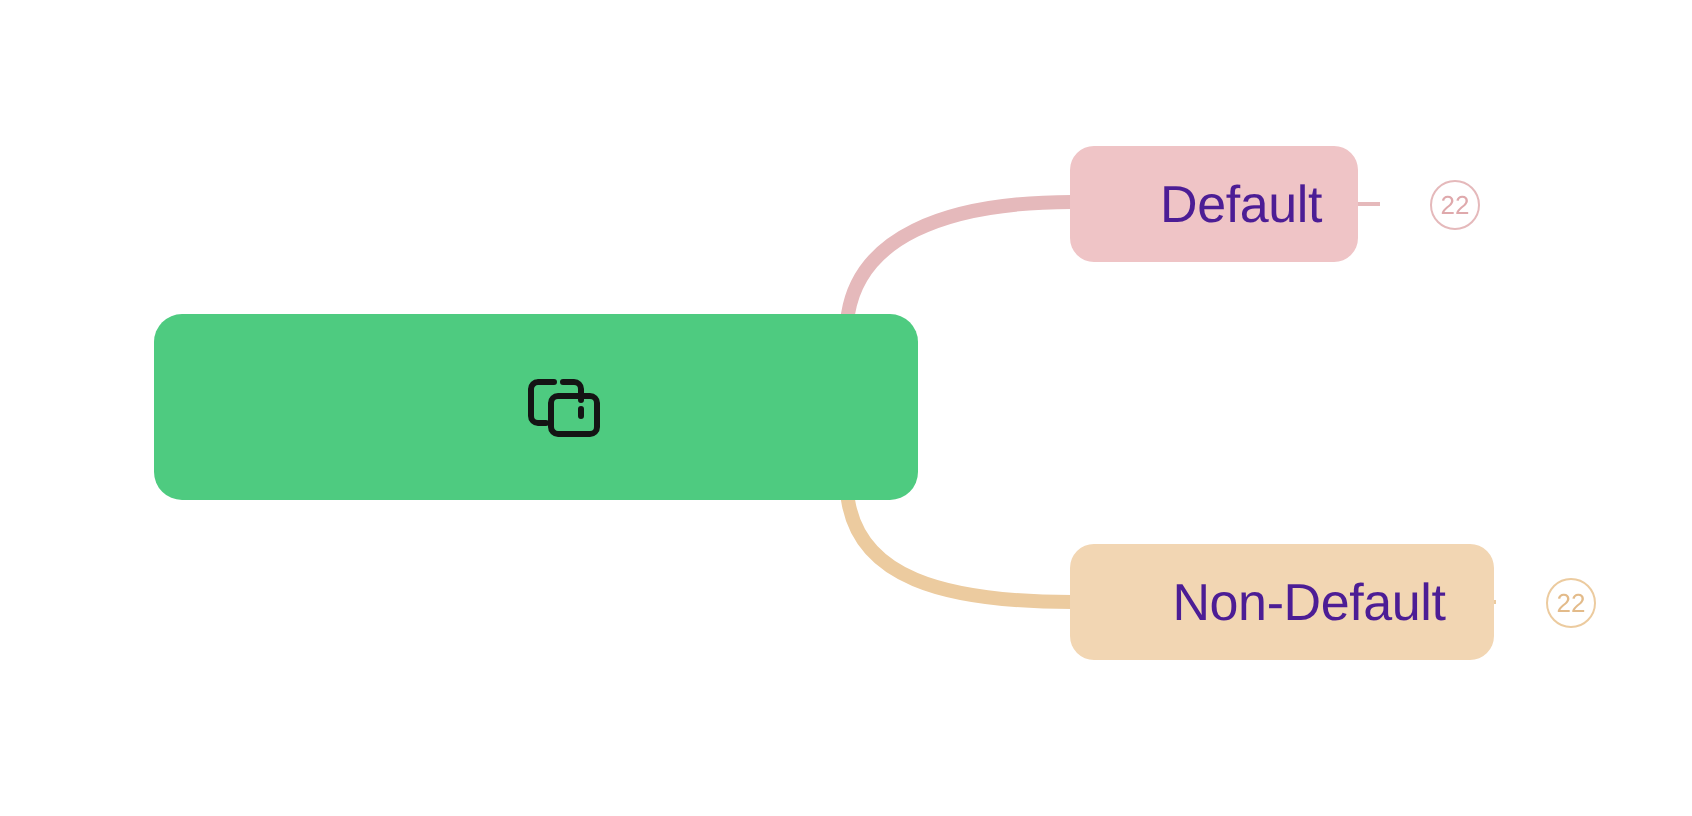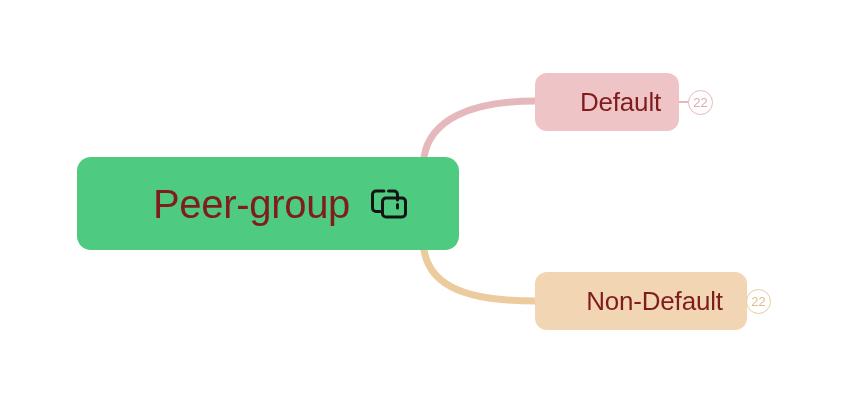--- a/index.html
+++ b/index.html
@@ -25,21 +25,21 @@
     width: 846px;
     height: 408px;
     pointer-events: none;
   }
   .node {
     position: absolute;
     box-sizing: border-box;
     display: flex;
     align-items: center;
     justify-content: center;
-    color: #7f1d1d;
+    color: #4c1d95;
     white-space: nowrap;
     padding-left: 27px;
   }
   #root-node {
     left: 77px;
     top: 157px;
     width: 382px;
     height: 93px;
     background: #4ecb80;
     border-radius: 14px;
@@ -89,20 +89,21 @@
     height: 25px;
     border-radius: 50%;
     box-sizing: border-box;
     border: 1.4px solid;
     display: flex;
     align-items: center;
     justify-content: center;
     font-size: 13px;
     background: #ffffff;
     z-index: 4;
+    margin-left: 27px;
   }
   .badge-stem {
     position: absolute;
     height: 2.2px;
     z-index: 2;
   }
   #default-badge {
     left: 688px;
     top: 90px;
     border-color: #e5b9bb;
@@ -131,21 +132,20 @@
 <body>
 
 <div id="canvas">
 
   <svg id="connectors" viewBox="0 0 846 408" width="846" height="408">
     <path d="M 424 157 C 430 120 470 101 536 101" fill="none" stroke="#e5b9bb" stroke-width="7" stroke-linecap="round"></path>
     <path d="M 424 250 C 430 288 470 301 536 301" fill="none" stroke="#eccb9f" stroke-width="7" stroke-linecap="round"></path>
   </svg>
 
   <div class="node" id="root-node">
-    <span class="node-label">Peer-group</span>
     <span class="copy-icon">
       <svg width="42" height="36" viewBox="0 0 42 36" fill="none" xmlns="http://www.w3.org/2000/svg" aria-hidden="true">
         <path d="M8 5 H16 M20.5 5 H26 A3.5 3.5 0 0 1 29.5 8.5 V14 M29.5 18.5 V22 M8 5 A3.5 3.5 0 0 0 4.5 8.5 V22 A3.5 3.5 0 0 0 8 25.5 H12" stroke="#141414" stroke-width="3" stroke-linecap="round" stroke-linejoin="round"></path>
         <path d="M18 12 H34 A3.5 3.5 0 0 1 37.5 15.5 V27.5 A3.5 3.5 0 0 1 34 31 H18 A3.5 3.5 0 0 1 14.5 27.5 V15.5 A3.5 3.5 0 0 1 18 12 Z" stroke="#141414" stroke-width="3" stroke-linecap="round" stroke-linejoin="round"></path>
       </svg>
     </span>
   </div>
 
   <div class="badge-stem" id="default-badge-stem"></div>
   <div class="node" id="default-node">

